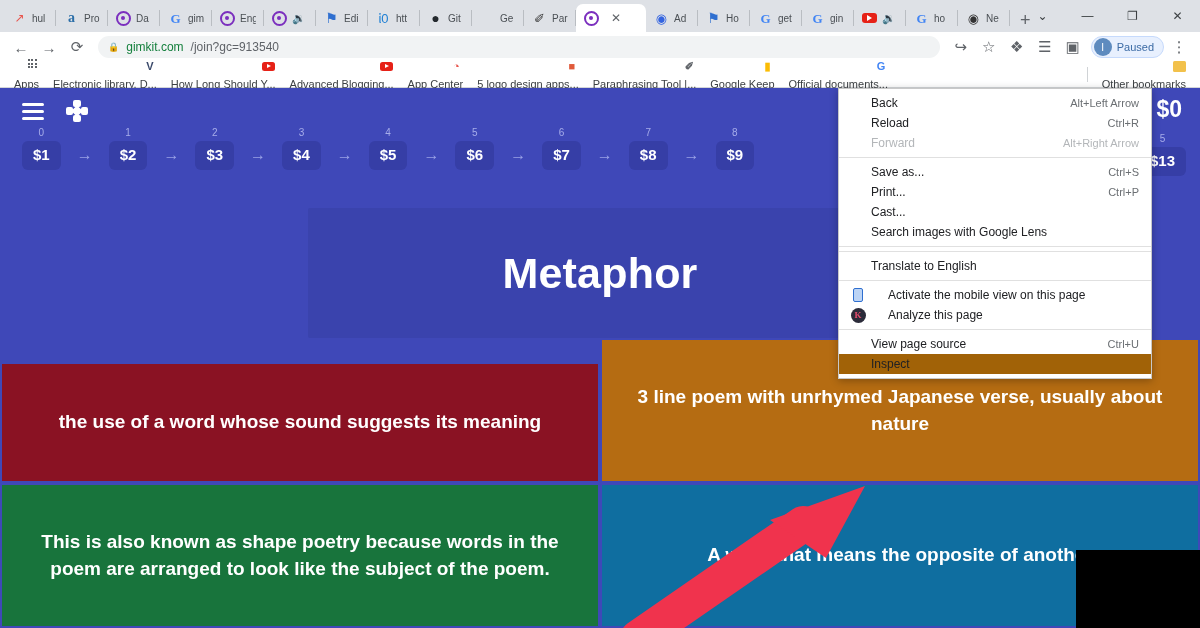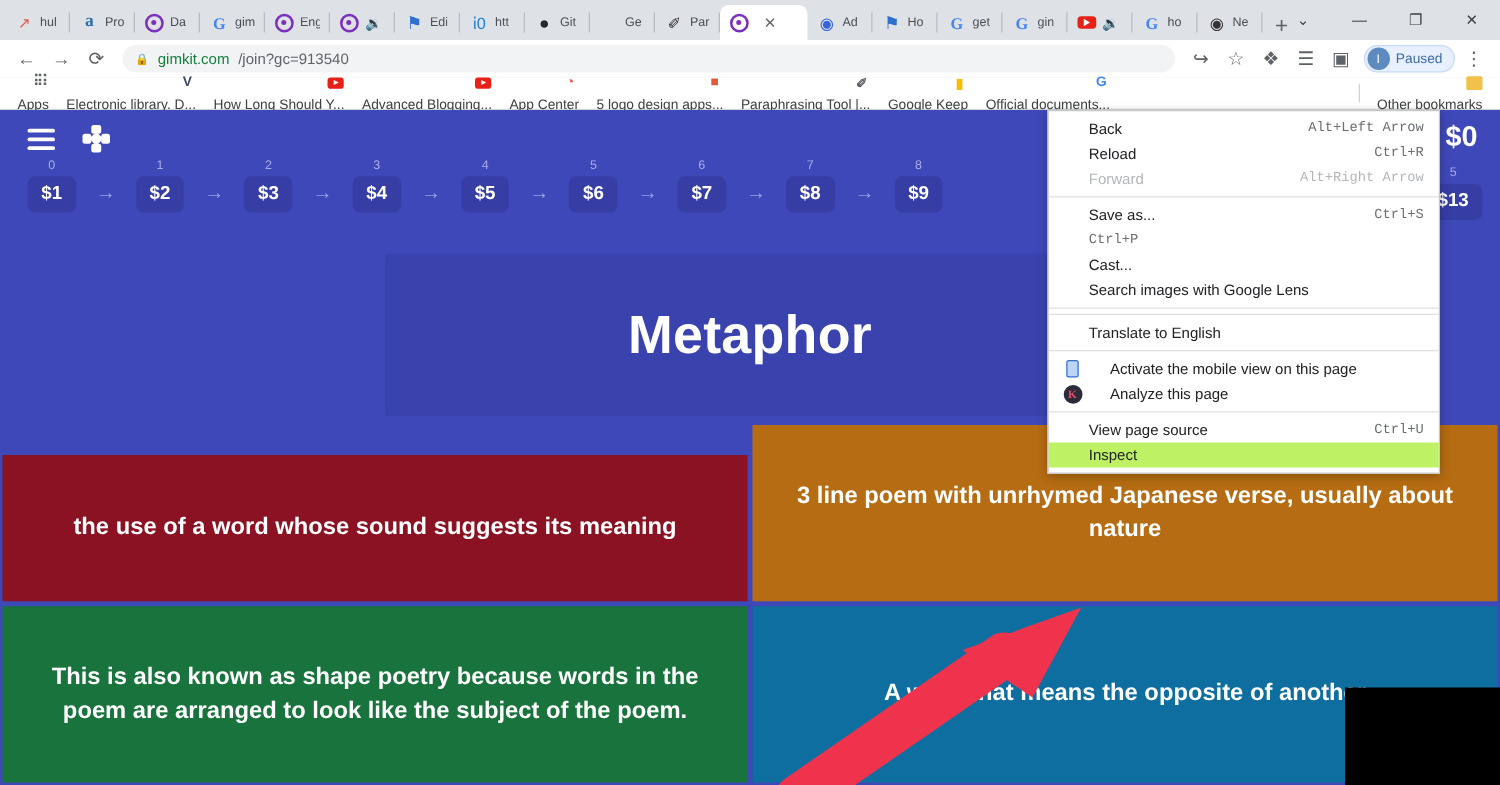--- a/index.html
+++ b/index.html
@@ -139,21 +139,21 @@
   }
   .up-item { display: flex; flex-direction: column; align-items: center; }
   .up-idx { font-size: 10px; color: #a7adea; margin-bottom: 3px; line-height: 1; }
   .up-chip {
     background: #363ea6; color: #fff; font-size: 15px; font-weight: bold;
     border-radius: 6px; padding: 6px 11px; line-height: 1.1;
   }
   .up-arrow { color: #9aa2e6; font-size: 16px; margin: 0 0 6px 0; padding: 0 16px; }
 
   .prompt-wrap {
-    height: 140px; display: flex; align-items: center; justify-content: center;
+    height: 140px; display: flex; align-items: flex-end; justify-content: center;
   }
   .prompt-card {
     width: 585px; height: 130px; background: #3a43ad;
     display: flex; align-items: center; justify-content: center;
     border-radius: 2px;
   }
   .prompt-text { color: #fff; font-size: 43px; font-weight: bold; letter-spacing: .2px; }
 
   .answers {
     position: absolute; left: 0; right: 0; bottom: 0; top: 252px;
@@ -183,23 +183,23 @@
     background: #fff; border: 1px solid #c8c8c8;
     box-shadow: 0 2px 8px rgba(0,0,0,.28); font-size: 12px; color: #202124;
     padding: 4px 0; z-index: 40;
   }
   .ci {
     display: flex; align-items: center; height: 20px; padding: 0 12px 0 10px;
     gap: 8px; white-space: nowrap;
   }
   .ci.pad { padding-left: 32px; }
   .ci .lbl { flex: 1; }
-  .ci .acc { color: #6b6f73; font-size: 11px; font-family: Liberation Mono, monospace; }
+  .ci .acc { color: #6b6f73; font-size: 11px; }
   .ci.disabled .lbl, .ci.disabled .acc { color: #b3b6b9; }
-  .ci.hl { background: #bef264; }
+  .ci.hl { background: #a16207; }
   .ci-ico {
     width: 16px; height: 16px; display: flex; align-items: center;
     justify-content: center; flex: 0 0 16px; margin-left: 1px;
   }
   .ctx-sep { height: 1px; background: #e0e0e0; margin: 4px 0; }
   .qr {
     width: 13px; height: 13px; border: 1.4px solid #4a4a4a;
     display: grid; grid-template-columns: 1fr 1fr; grid-template-rows: 1fr 1fr;
     gap: 1px; padding: 1.5px;
   }
@@ -522,20 +522,21 @@
       <div class="ci disabled pad">
         <span class="lbl">Forward</span>
         <span class="acc">Alt+Right Arrow</span>
       </div>
       <div class="ctx-sep"></div>
       <div class="ci pad">
         <span class="lbl">Save as...</span>
         <span class="acc">Ctrl+S</span>
       </div>
       <div class="ci pad">
+        <span class="lbl">Print...</span>
         <span class="acc">Ctrl+P</span>
       </div>
       <div class="ci pad">
         <span class="lbl">Cast...</span>
         <span class="acc"></span>
       </div>
       <div class="ci pad">
         <span class="lbl">Search images with Google Lens</span>
         <span class="acc"></span>
       </div>

